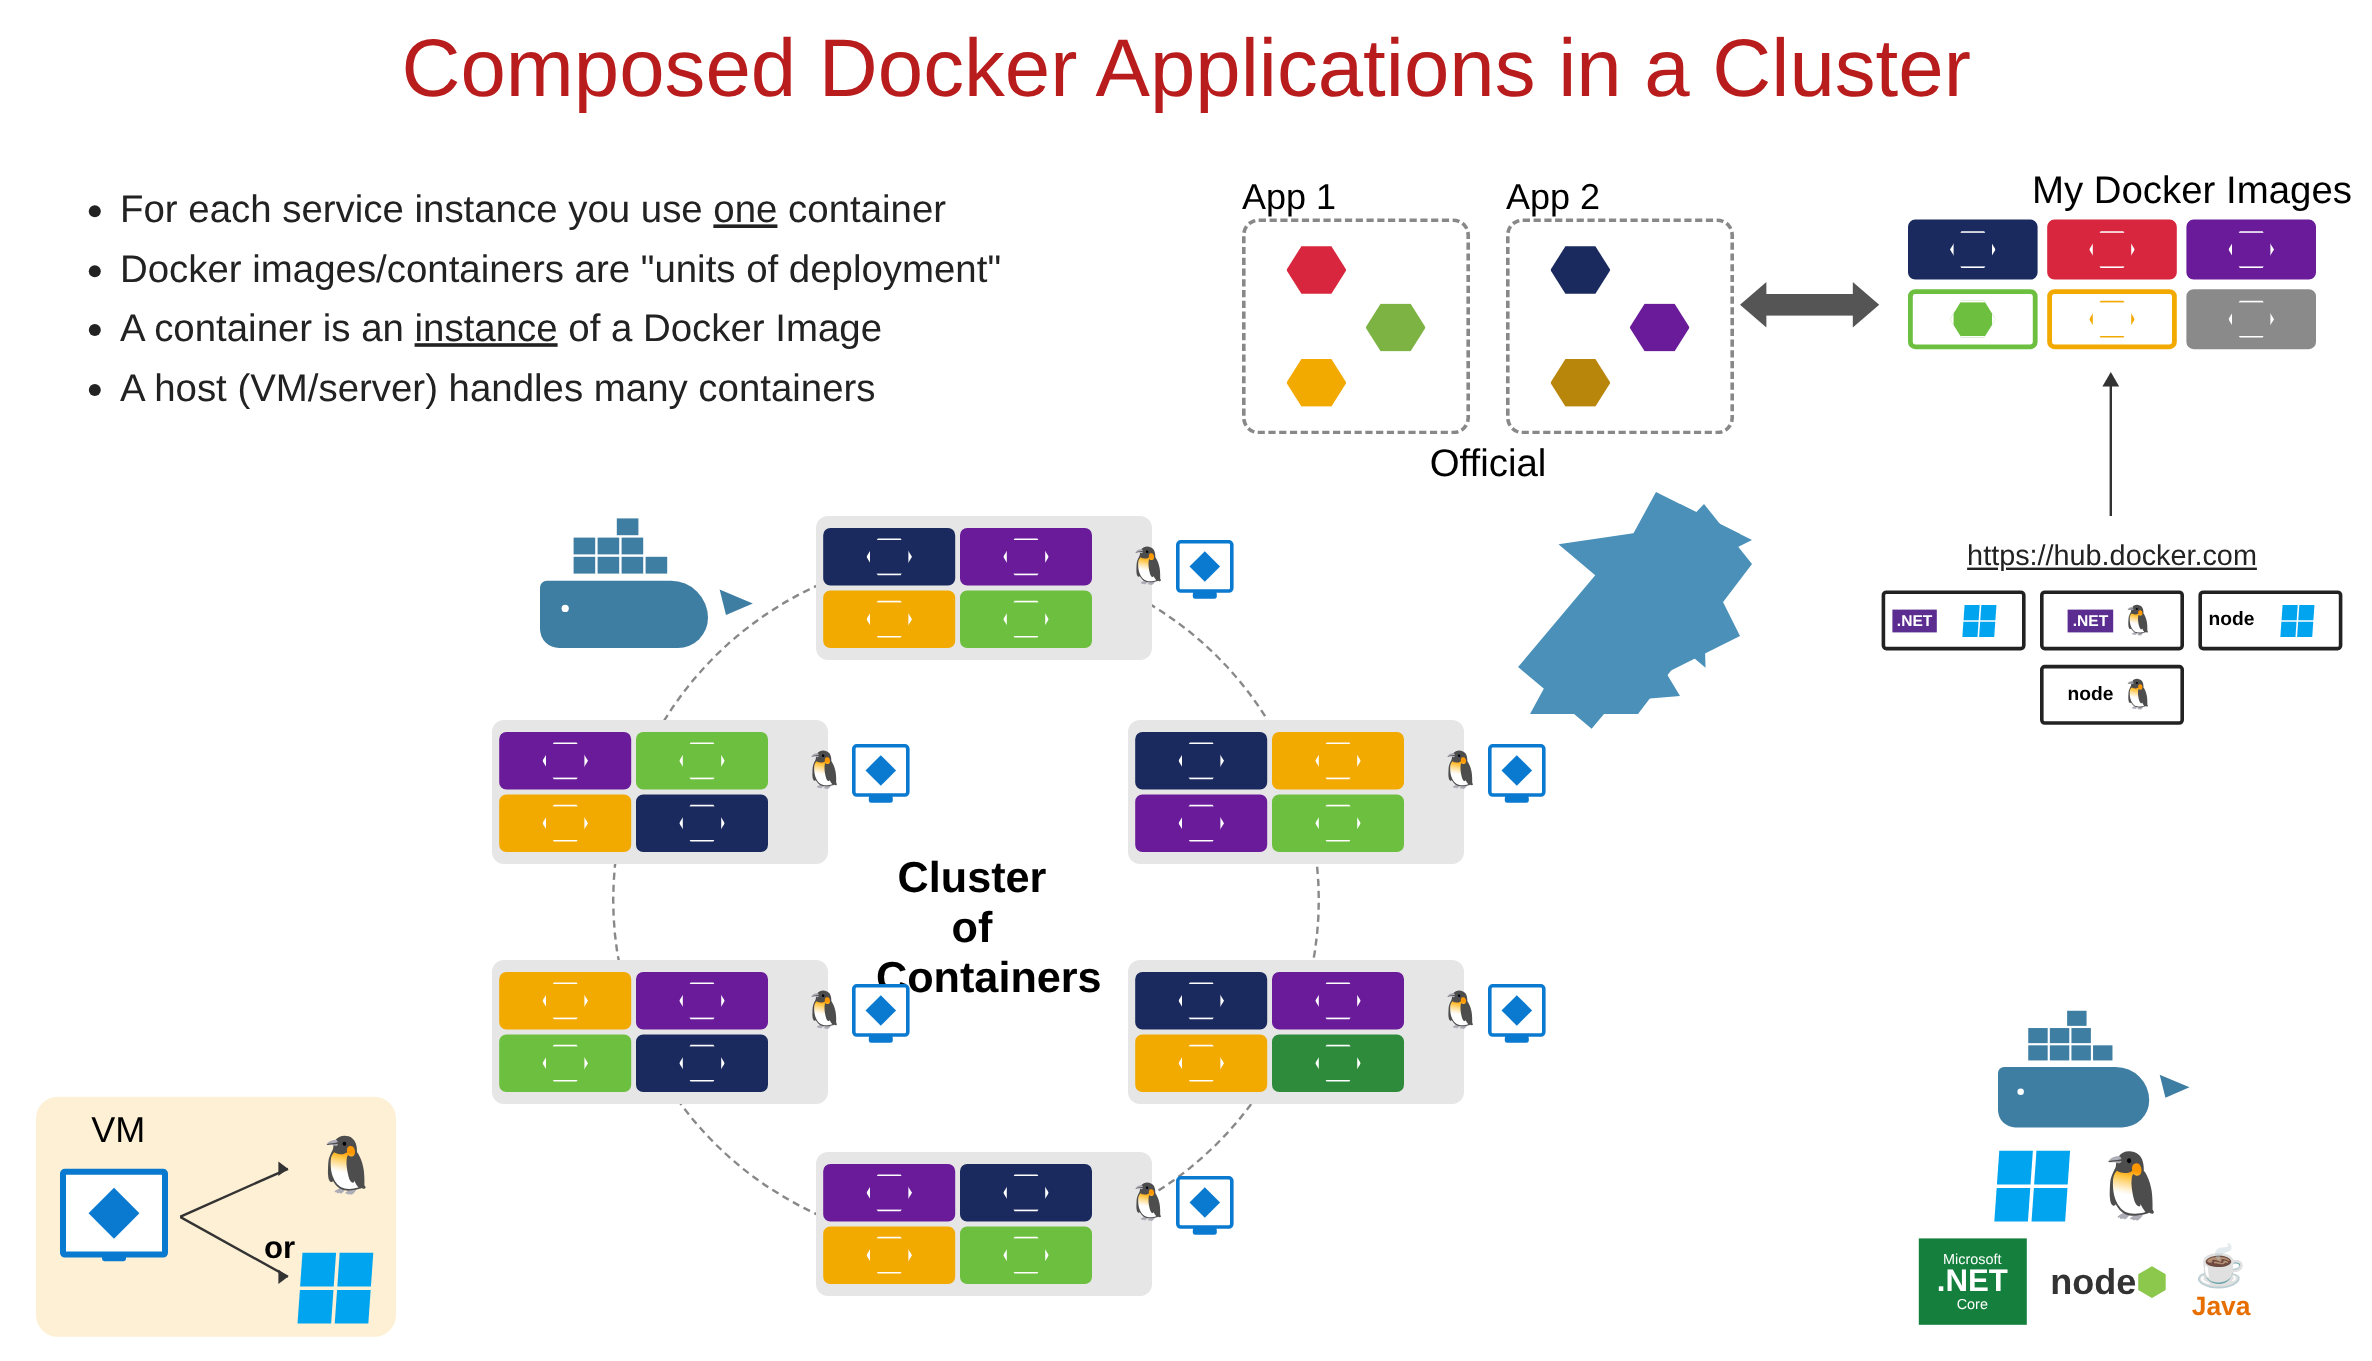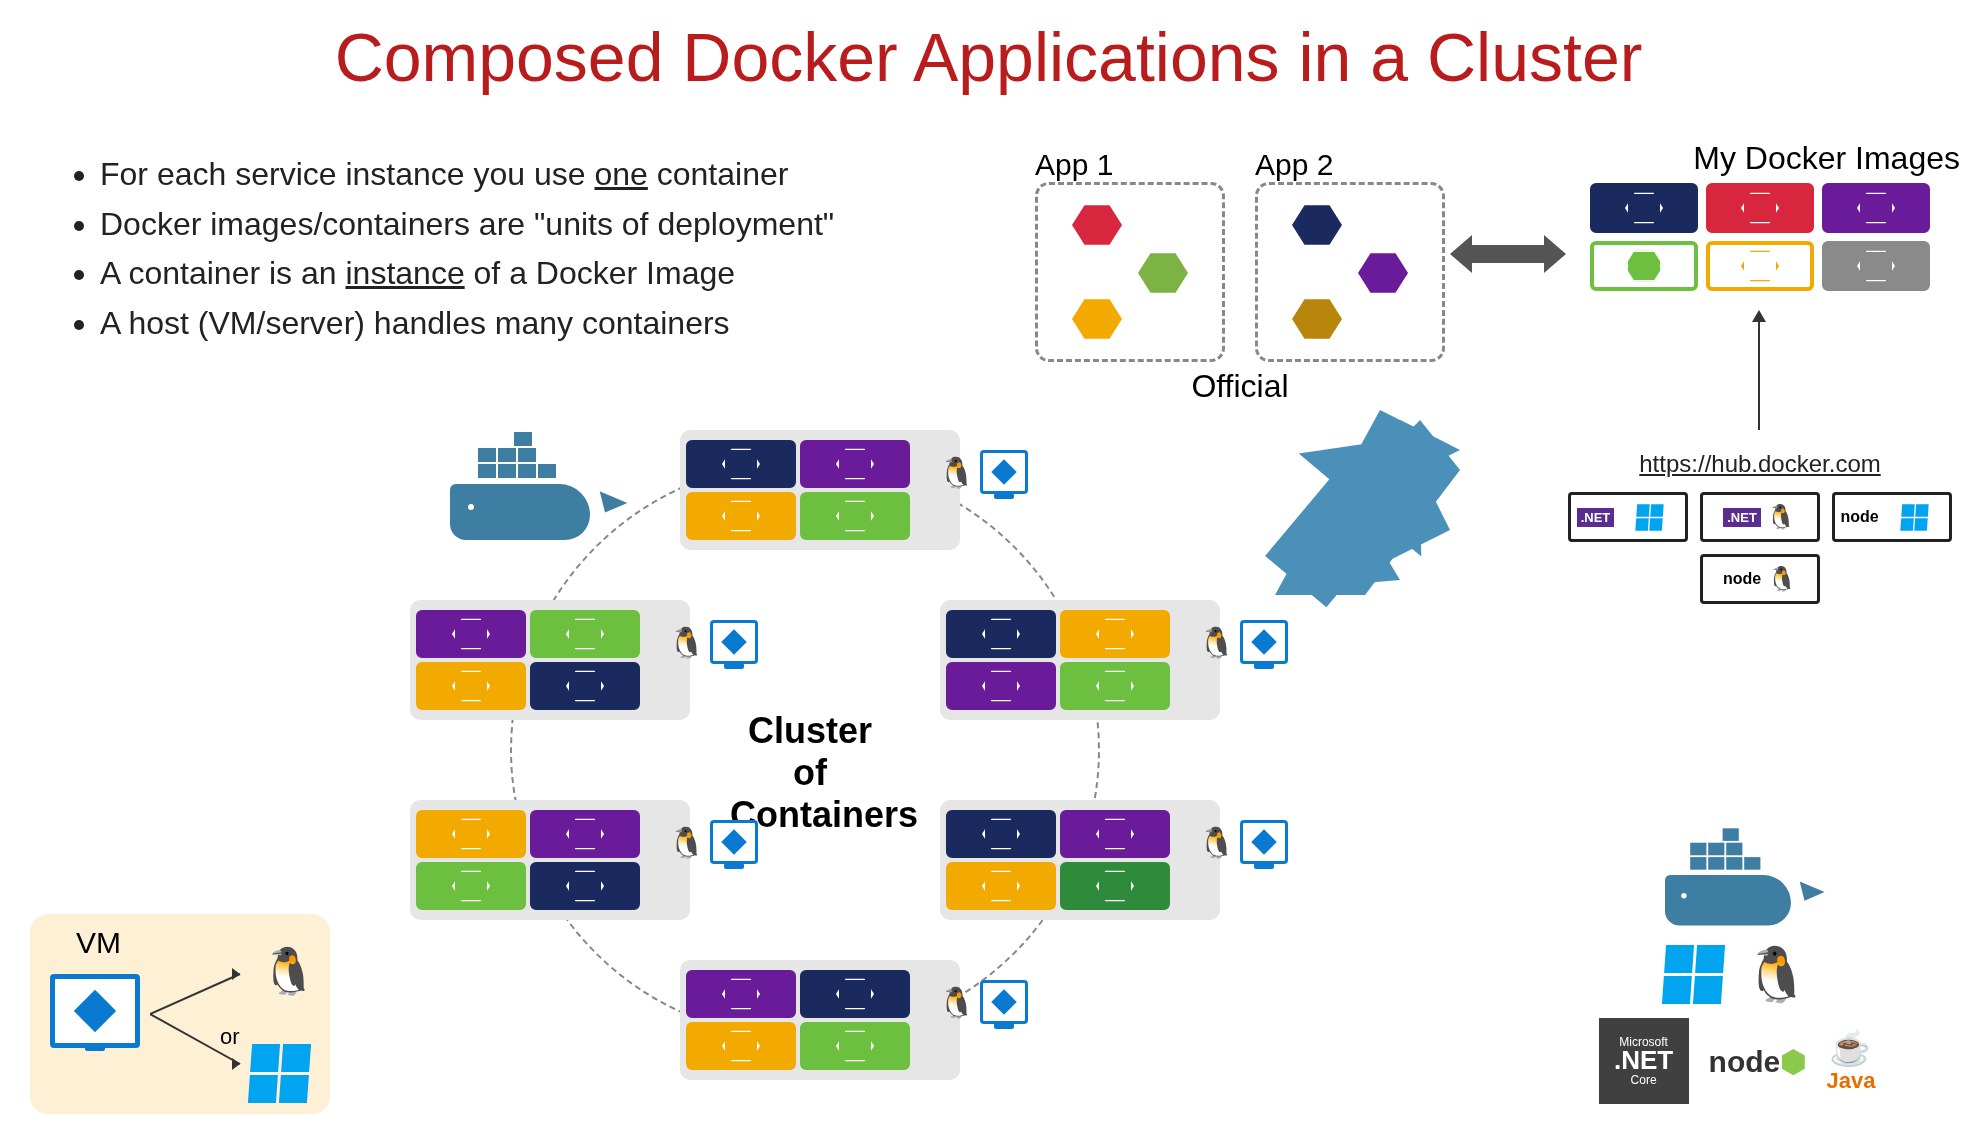--- a/index.html
+++ b/index.html
@@ -163,27 +163,27 @@
   }
 
   
   .vm-panel {
     position: absolute; bottom: 20px; left: 30px;
     width: 300px; height: 200px;
     background: #fdf0d5; border-radius: 18px;
     padding: 12px 16px;
   }
   .vm-label{ font-size:30px; margin-left:30px;}
-  .vm-or{ font-size:22px; position:absolute; left:190px; top:110px;}
+  .vm-or{ font-size:26px; position:absolute; left:190px; top:110px;font-weight:bold;}
 
   
   .tech { position: absolute; bottom: 18px; right: 40px; width: 400px; text-align:center;}
   .tech-row { display:flex; gap:20px; justify-content:center; align-items:center; margin:12px 0;}
   .netcore{
-    width:90px; height:86px; background:#404040; color:#fff;
+    width:90px; height:72px; background:#15803d; color:#fff;
     display:flex; flex-direction:column; align-items:center; justify-content:center;
     font-size:12px;
   }
   .netcore .big{ font-size:26px; font-weight:bold; line-height:0.9;}
   .nodebox{ font-family: Arial; font-weight:bold; font-size:30px; color:#333;}
   .javabox{ font-size:22px; color:#e76f00; font-weight:bold; text-align:center;}
   .win-logo{ display:grid; grid-template-columns:repeat(2,28px); grid-template-rows:repeat(2,28px); gap:3px; transform: skewX(-4deg);}
   .win-logo div{ background:#00a4ef;}
 
   

